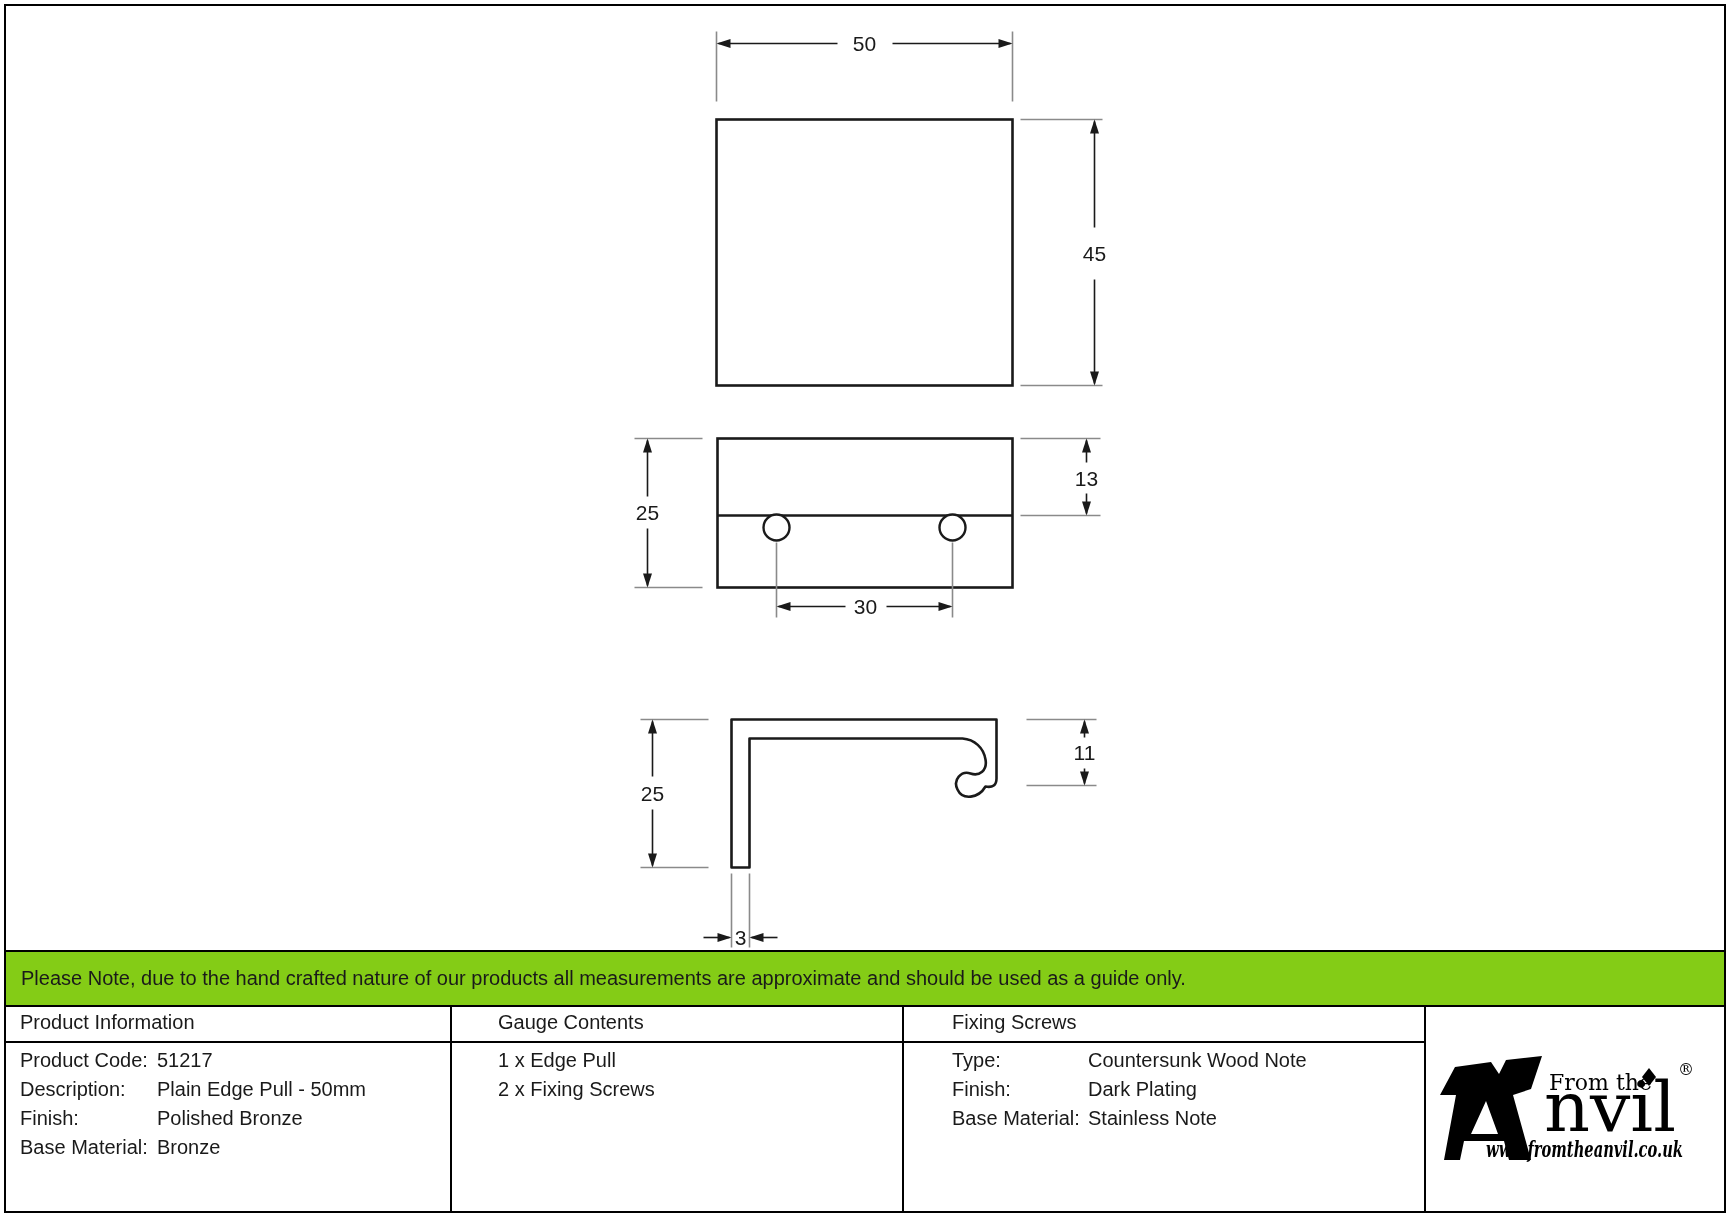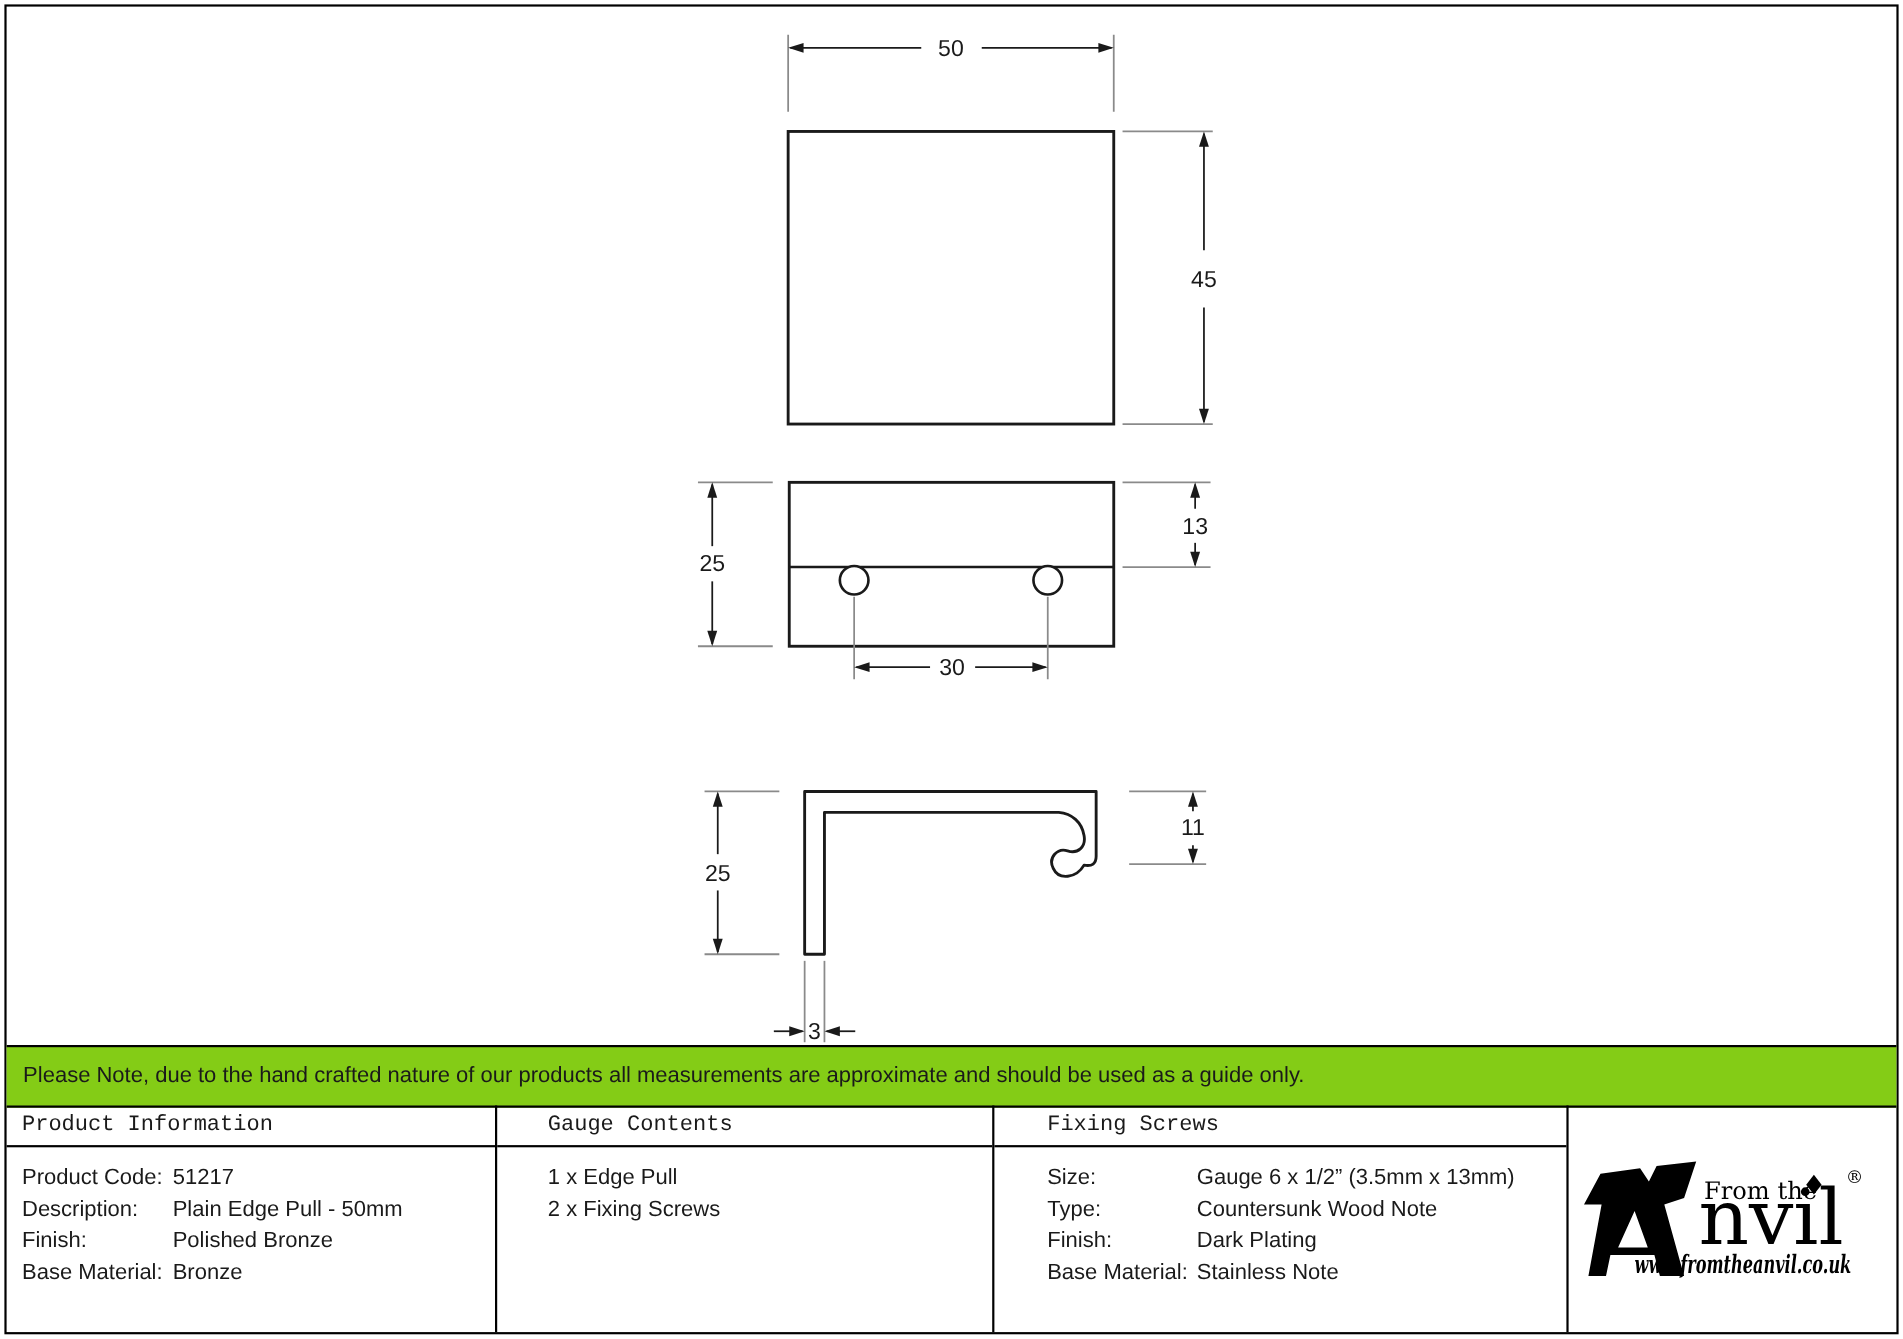--- a/index.html
+++ b/index.html
@@ -6,25 +6,25 @@
   body{font-family:"Liberation Sans", sans-serif;color:#1a1a1a;}
   .frame{position:absolute;left:4px;top:4px;width:1722px;height:1209px;border:2.5px solid #000;box-sizing:border-box;background:#fff;}
   .drawing-svg{position:absolute;left:0;top:0;}
   .note-row{position:absolute;left:0;top:944px;width:100%;height:57px;border-top:2.5px solid #000;border-bottom:2.5px solid #000;box-sizing:border-box;display:flex;align-items:center;padding-left:15px;font-size:20px;background:#84cc16;}
   .info-table{position:absolute;left:0;top:998.5px;bottom:0;width:100%;display:flex;box-sizing:border-box;}
   .col{box-sizing:border-box;height:100%;}
   .col1{width:446px;border-right:2.5px solid #000;}
   .col2{width:452px;border-right:2.5px solid #000;}
   .col3{width:522px;border-right:2.5px solid #000;}
   .col4{flex:1;position:relative;}
-  .col-header{height:38px;border-bottom:2.5px solid #000;box-sizing:border-box;display:flex;align-items:center;font-size:20px;font-family:Liberation Mono, monospace;}
+  .col-header{height:38px;border-bottom:2.5px solid #000;box-sizing:border-box;display:flex;align-items:center;font-size:20px;}
   .col1 .col-header, .col1 .col-body{padding-left:14px;}
   .col2 .col-header, .col2 .col-body{padding-left:46px;}
   .col3 .col-header, .col3 .col-body{padding-left:48px;}
-  .col-body{padding-top:13px;font-size:20px;}
+  .col-body{padding-top:3px;font-size:20px;}
   .kv-row{display:flex;height:29px;align-items:center;}
   .kv-label{flex:none;}
   .col1 .kv-label{width:137px;}
   .col3 .kv-label{width:136px;}
   .pc-item{height:29px;display:flex;align-items:center;}
   .logo-wrap{position:absolute;left:0;top:0;width:100%;height:100%;}
   svg text{font-family:"Liberation Sans", sans-serif;}
   .serif-text{font-family:"DejaVu Serif","Liberation Serif",serif;}
 </style>
 </head>
@@ -179,24 +179,20 @@
         </div>
       </div>
     </div>
 
     <div class="col col3">
       <div class="col-header">
         <span>Fixing Screws</span>
       </div>
       <div class="col-body">
         <div class="kv-row">
-          <span class="kv-label">Size:</span>
-          <span class="kv-value">Gauge 6 x 1/2” (3.5mm x 13mm)</span>
-        </div>
-        <div class="kv-row">
           <span class="kv-label">Type:</span>
           <span class="kv-value">Countersunk Wood Note</span>
         </div>
         <div class="kv-row">
           <span class="kv-label">Finish:</span>
           <span class="kv-value">Dark Plating</span>
         </div>
         <div class="kv-row">
           <span class="kv-label">Base Material:</span>
           <span class="kv-value">Stainless Note</span>

